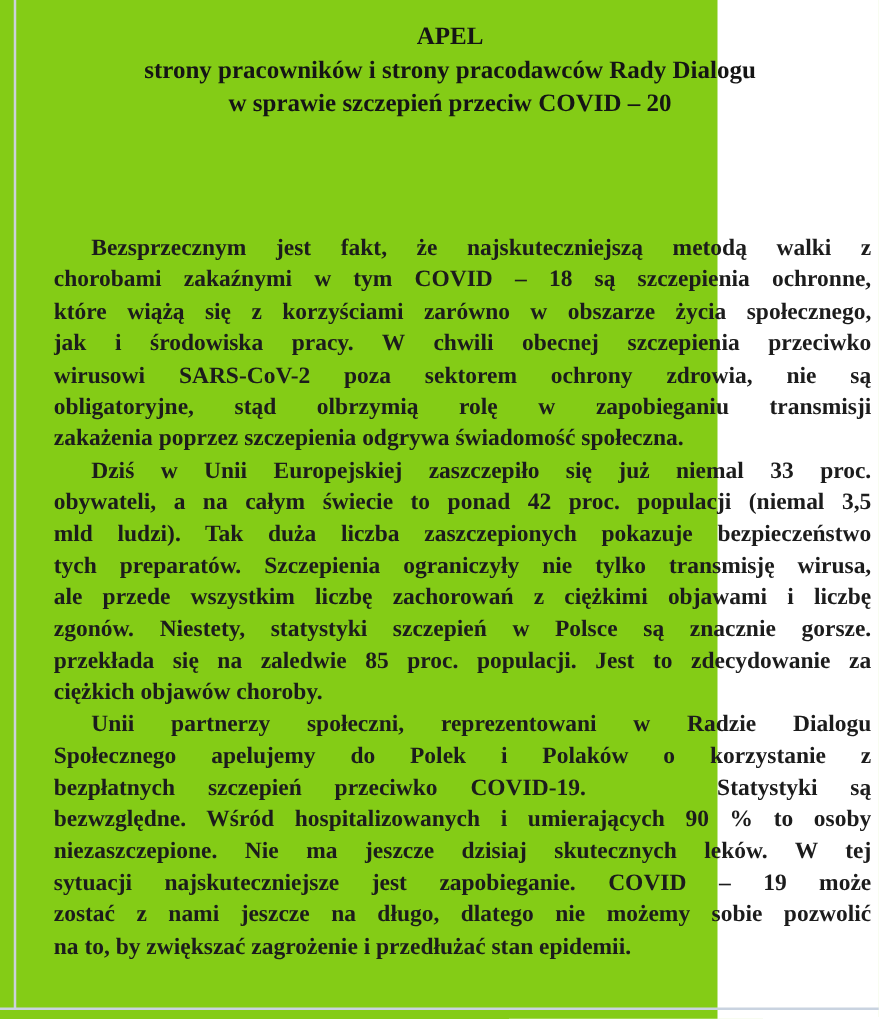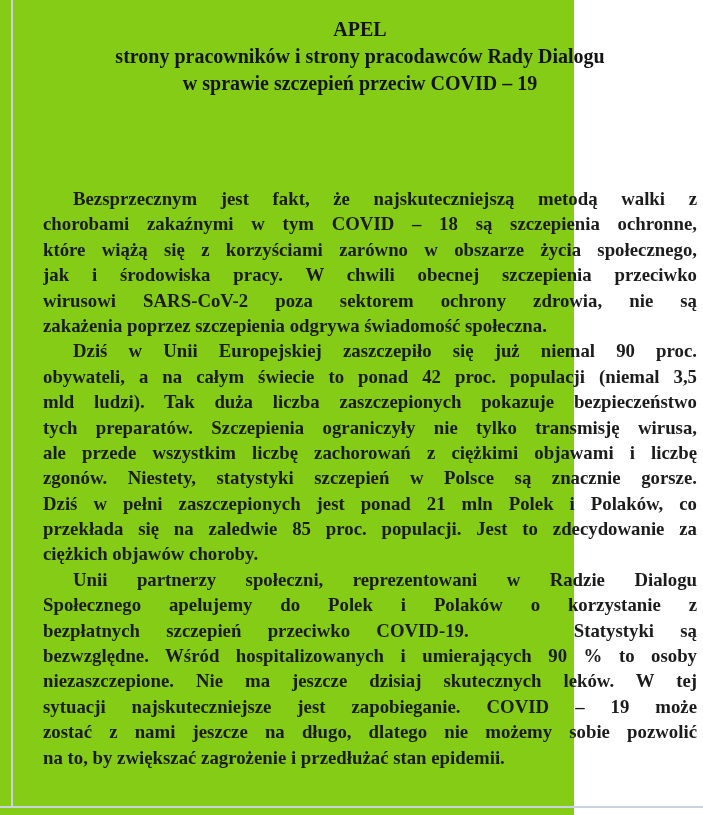--- a/index.html
+++ b/index.html
@@ -84,40 +84,40 @@
 </style>
 </head>
 <body>
 
 <div class="page">
   <div class="content-clip">
 
     <div class="doc-title">
       <div class="title-line">APEL</div>
       <div class="title-line">strony pracowników i strony pracodawców Rady Dialogu</div>
-      <div class="title-line">w sprawie szczepień przeciw COVID – 19</div>
+      <div class="title-line">w sprawie szczepień przeciw COVID – 20</div>
     </div>
 
     <div class="doc-body" id="doc-body">
         <div class="para">
           <div class="line para-first">Bezsprzecznym jest fakt, że najskuteczniejszą metodą walki z</div>
           <div class="line">chorobami zakaźnymi w tym COVID – 18 są szczepienia ochronne,</div>
           <div class="line">które wiążą się z korzyściami zarówno w obszarze życia społecznego,</div>
           <div class="line">jak i środowiska pracy. W chwili obecnej szczepienia przeciwko</div>
           <div class="line">wirusowi SARS-CoV-2 poza sektorem ochrony zdrowia, nie są</div>
+          <div class="line">obligatoryjne, stąd olbrzymią rolę w zapobieganiu transmisji</div>
           <div class="line para-last">zakażenia poprzez szczepienia odgrywa świadomość społeczna.</div>
         </div>
         <div class="para">
-          <div class="line para-first">Dziś w Unii Europejskiej zaszczepiło się już niemal 90 proc.</div>
+          <div class="line para-first">Dziś w Unii Europejskiej zaszczepiło się już niemal 33 proc.</div>
           <div class="line">obywateli, a na całym świecie to ponad 42 proc. populacji (niemal 3,5</div>
           <div class="line">mld ludzi). Tak duża liczba zaszczepionych pokazuje bezpieczeństwo</div>
           <div class="line">tych preparatów. Szczepienia ograniczyły nie tylko transmisję wirusa,</div>
           <div class="line">ale przede wszystkim liczbę zachorowań z ciężkimi objawami i liczbę</div>
           <div class="line">zgonów. Niestety, statystyki szczepień w Polsce są znacznie gorsze.</div>
-          <div class="line">Dziś w pełni zaszczepionych jest ponad 21 mln Polek i Polaków, co</div>
           <div class="line">przekłada się na zaledwie 85 proc. populacji. Jest to zdecydowanie za</div>
           <div class="line para-last">ciężkich objawów choroby.</div>
         </div>
         <div class="para">
           <div class="line para-first">Unii partnerzy społeczni, reprezentowani w Radzie Dialogu</div>
           <div class="line">Społecznego apelujemy do Polek i Polaków o korzystanie z</div>
           <div class="line">bezpłatnych szczepień przeciwko COVID-19.&nbsp;&nbsp;&nbsp; Statystyki są</div>
           <div class="line">bezwzględne. Wśród hospitalizowanych i umierających 90 % to osoby</div>
           <div class="line">niezaszczepione. Nie ma jeszcze dzisiaj skutecznych leków. W tej</div>
           <div class="line">sytuacji najskuteczniejsze jest zapobieganie. COVID – 19 może</div>

